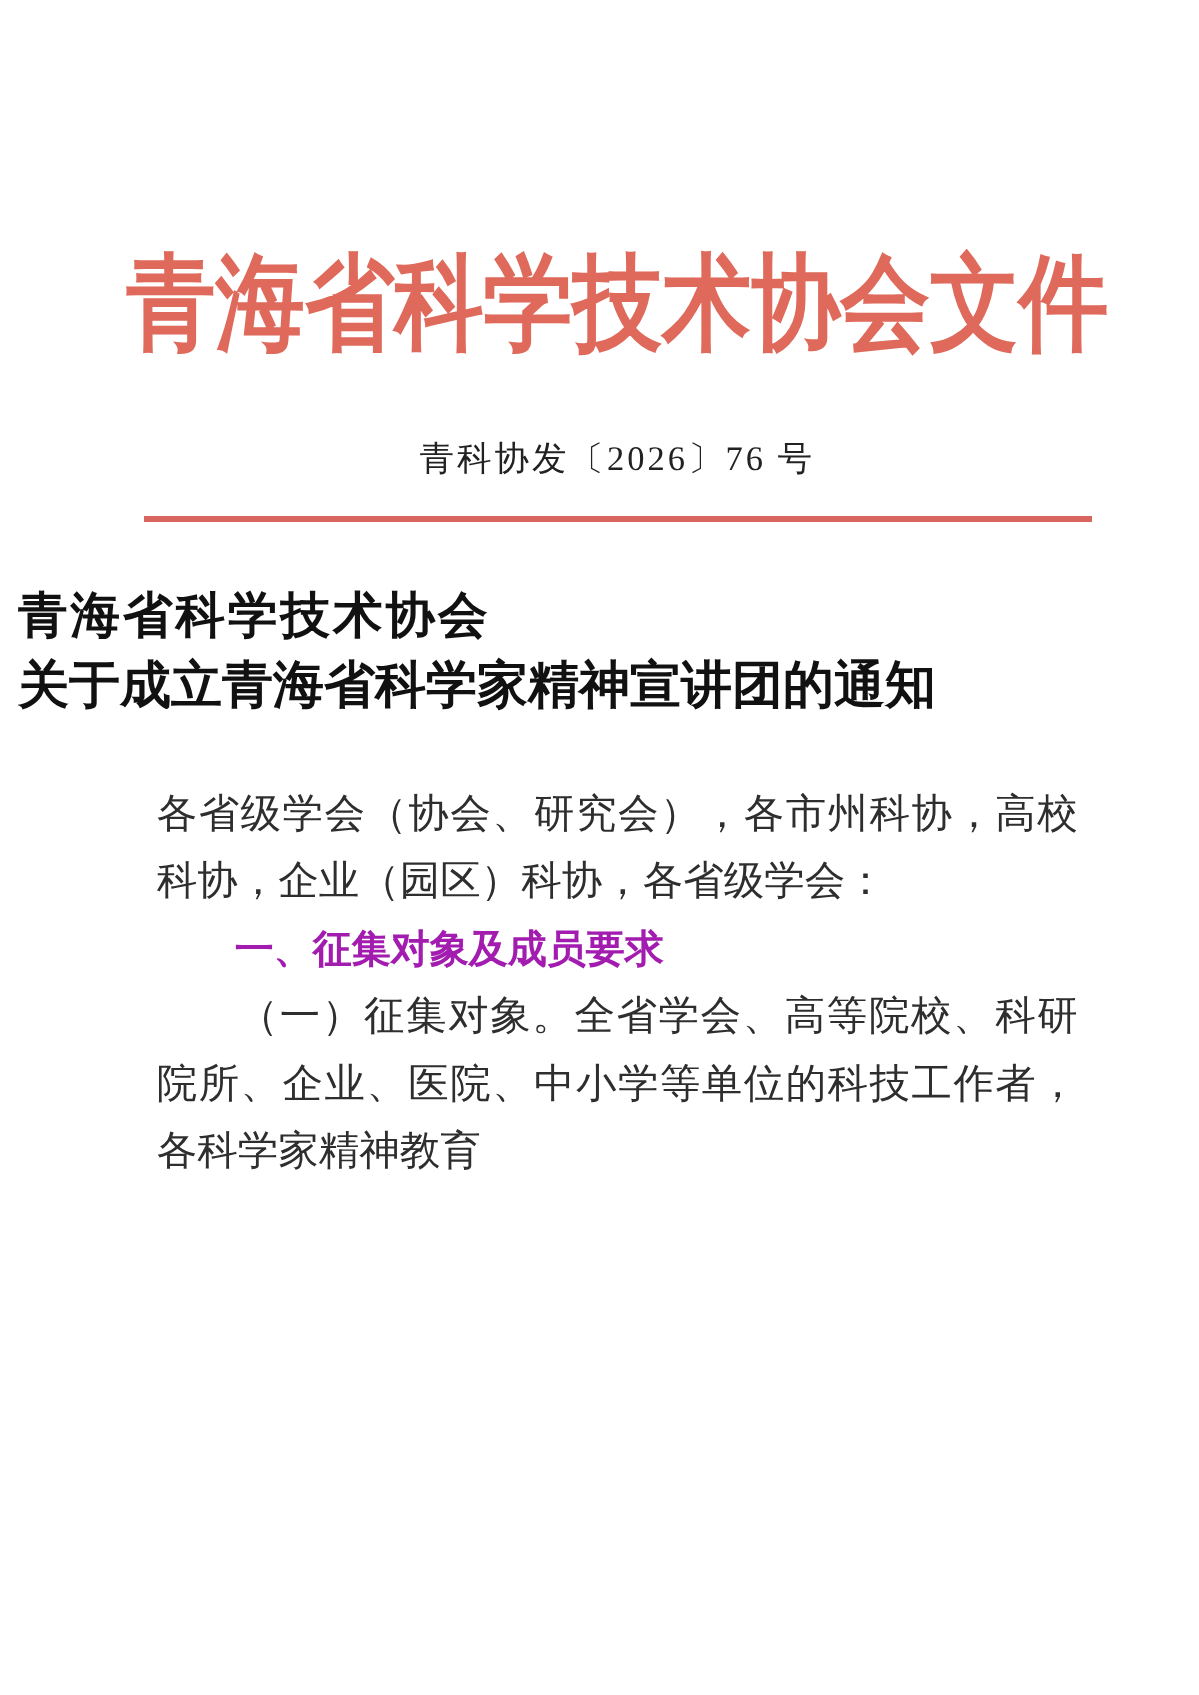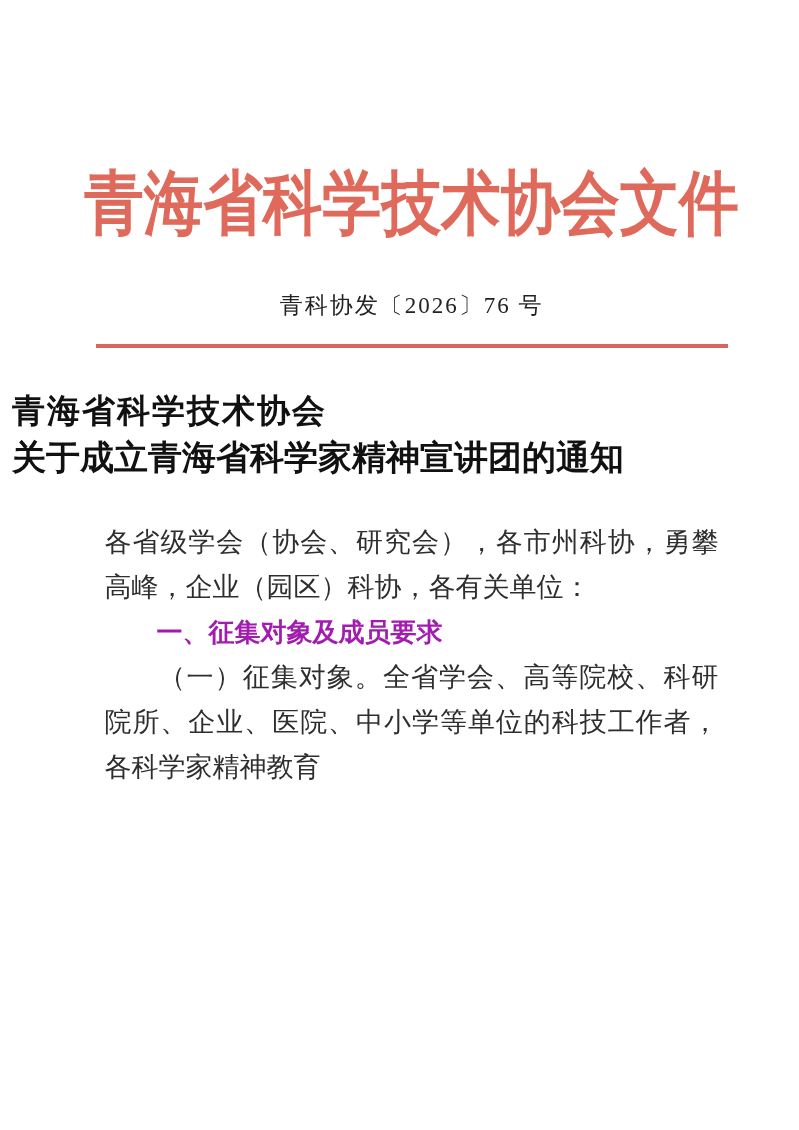--- a/index.html
+++ b/index.html
@@ -92,18 +92,18 @@
     <div class="doc-number">青科协发〔2026〕76 号</div>
     <div class="red-divider" style="background: rgb(217, 101, 95);"></div>
   </div>
 
   <div class="notice-title">
     <div class="title-line1">青海省科学技术协会</div>
     <div class="title-line2">关于成立青海省科学家精神宣讲团的通知</div>
   </div>
 
   <div class="body-text">
-    <p class="salutation">各省级学会（协会、研究会），各市州科协，勇攀高峰，企业（园区）科协，各有关单位：</p>
+    <p class="salutation">各省级学会（协会、研究会），各市州科协，高校科协，企业（园区）科协，各省级学会：</p>
     <p class="heading indent">一、征集对象及成员要求</p>
     <p class="para indent">（一）征集对象。全省学会、高等院校、科研院所、企业、医院、中小学等单位的科技工作者，各科学家精神教育</p>
   </div>
 
 </div>
 
 </body></html>

